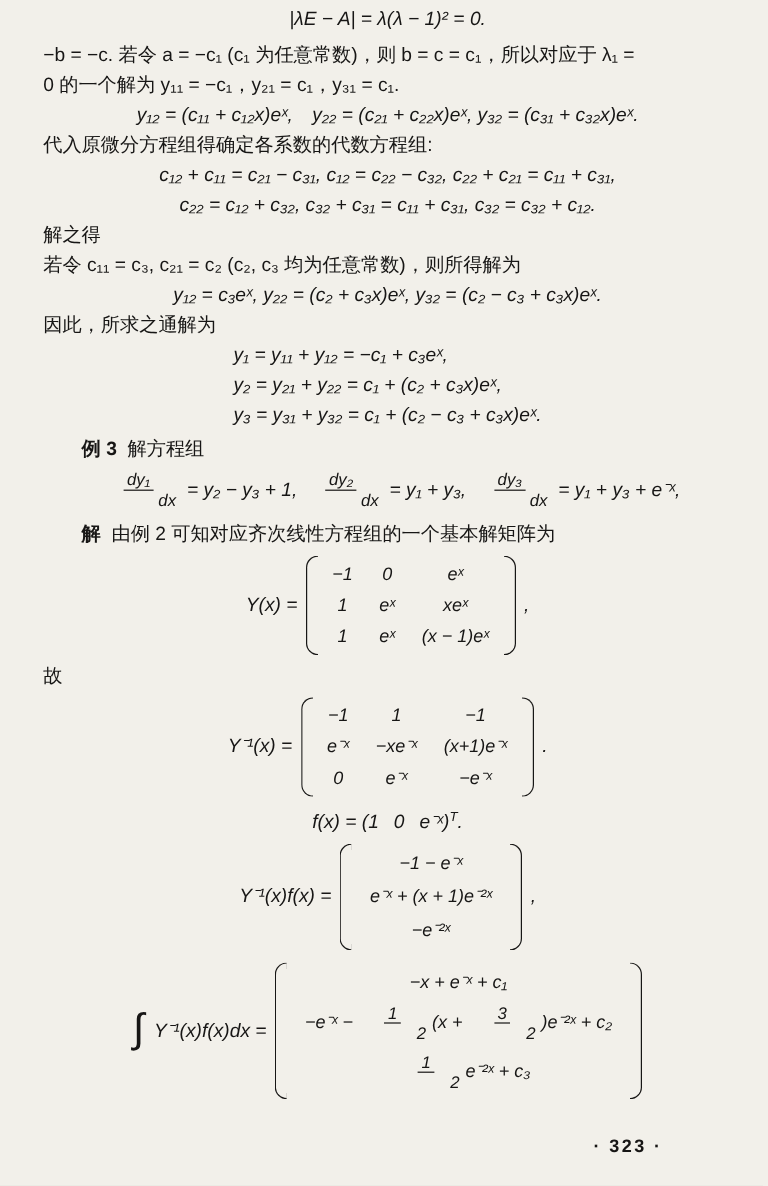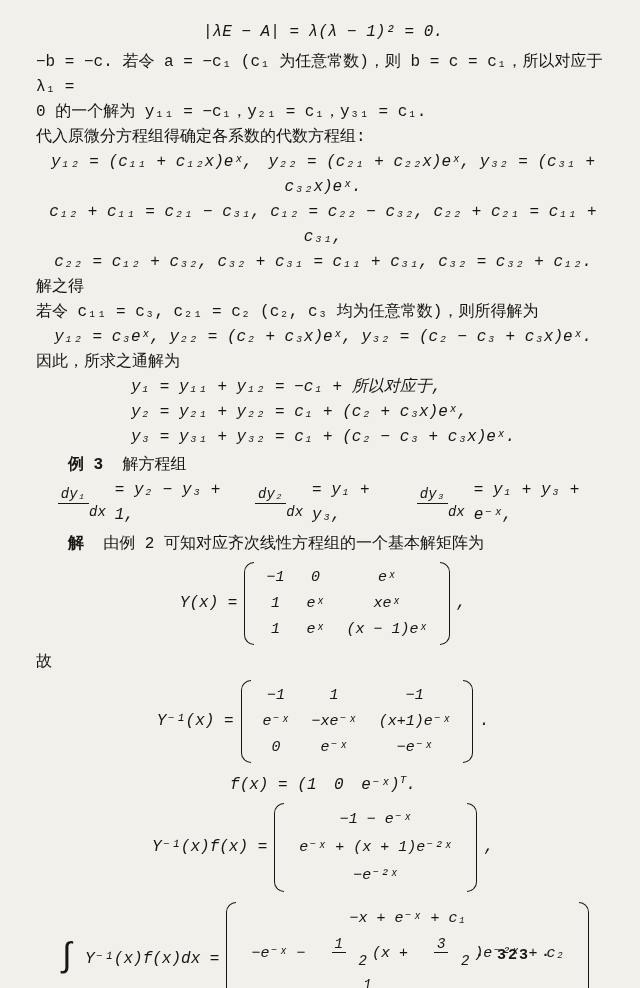--- a/index.html
+++ b/index.html
@@ -1,21 +1,21 @@
 <!DOCTYPE html>
 <html><head>
 <meta charset="utf-8">
 <style>
   :root{ --ink:#171615; --paper:#f2f0ea; }
   html,body{margin:0;padding:0;background:#e8e6e0;}
   .page{
     position:relative; width:640px; height:988px; box-sizing:border-box;
     margin:0 auto; background:var(--paper); color:var(--ink);
-    padding:20px 30px 0 36px; overflow:hidden;
-    font-family:Liberation Mono, monospace;
+    padding:4px 30px 0 36px; overflow:hidden;
+    font-family:Liberation Sans, sans-serif;
     font-size:16px; line-height:25px;
   }
   .line{min-height:25px;}
   .center{text-align:center;}
   .indent{text-indent:2em;}
   .math{font-style:italic;}
   .bold{font-weight:bold; font-style:normal;}
   .gap-b{margin-bottom:5px;}
   .genblock{text-align:center;}
   .genblock .inner{display:inline-block;text-align:left;}
@@ -51,32 +51,32 @@
 
 <div class="page">
 
   <div class="line center math gap-b">|λE − A| = λ(λ − 1)² = 0.</div>
 
   <div>
     <div class="line">−b = −c. 若令 a = −c₁ (c₁ 为任意常数)，则 b = c = c₁，所以对应于 λ₁ =</div>
     <div class="line">0 的一个解为 y₁₁ = −c₁，y₂₁ = c₁，y₃₁ = c₁.</div>
   </div>
 
+  <div class="line center math">y₁₂ = (c₁₁ + c₁₂x)eˣ, y₂₂ = (c₂₁ + c₂₂x)eˣ, y₃₂ = (c₃₁ + c₃₂x)eˣ.</div>
   <div class="line">代入原微分方程组得确定各系数的代数方程组:</div>
-  <div class="line center math">y₁₂ = (c₁₁ + c₁₂x)eˣ, y₂₂ = (c₂₁ + c₂₂x)eˣ, y₃₂ = (c₃₁ + c₃₂x)eˣ.</div>
   <div class="line center math">c₁₂ + c₁₁ = c₂₁ − c₃₁, c₁₂ = c₂₂ − c₃₂, c₂₂ + c₂₁ = c₁₁ + c₃₁,</div>
   <div class="line center math">c₂₂ = c₁₂ + c₃₂, c₃₂ + c₃₁ = c₁₁ + c₃₁, c₃₂ = c₃₂ + c₁₂.</div>
   <div class="line">解之得</div>
   <div class="line">若令 c₁₁ = c₃, c₂₁ = c₂ (c₂, c₃ 均为任意常数)，则所得解为</div>
   <div class="line center math">y₁₂ = c₃eˣ, y₂₂ = (c₂ + c₃x)eˣ, y₃₂ = (c₂ − c₃ + c₃x)eˣ.</div>
   <div class="line">因此，所求之通解为</div>
 
   <div class="genblock">
     <div class="inner math">
-      <div class="line">y₁ = y₁₁ + y₁₂ = −c₁ + 所以对应于,</div>
+      <div class="line">y₁ = y₁₁ + y₁₂ = −c₁ + c₃eˣ,</div>
       <div class="line">y₂ = y₂₁ + y₂₂ = c₁ + (c₂ + c₃x)eˣ,</div>
       <div class="line">y₃ = y₃₁ + y₃₂ = c₁ + (c₂ − c₃ + c₃x)eˣ.</div>
     </div>
   </div>
 
   <div class="line indent" style="margin-top:3px;">
     <span class="bold">例 3</span>&nbsp;&nbsp;<span>解方程组</span>
   </div>
 
   <div class="fracline">

